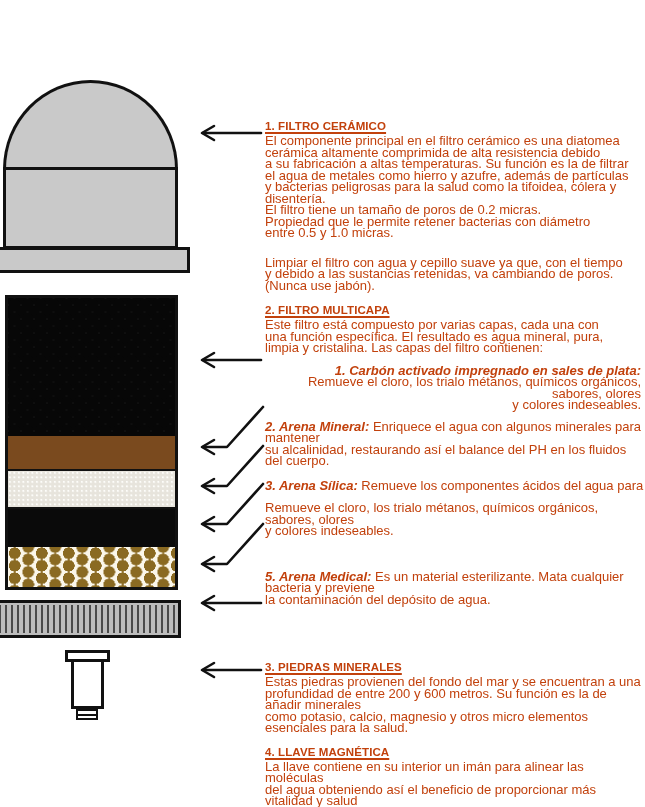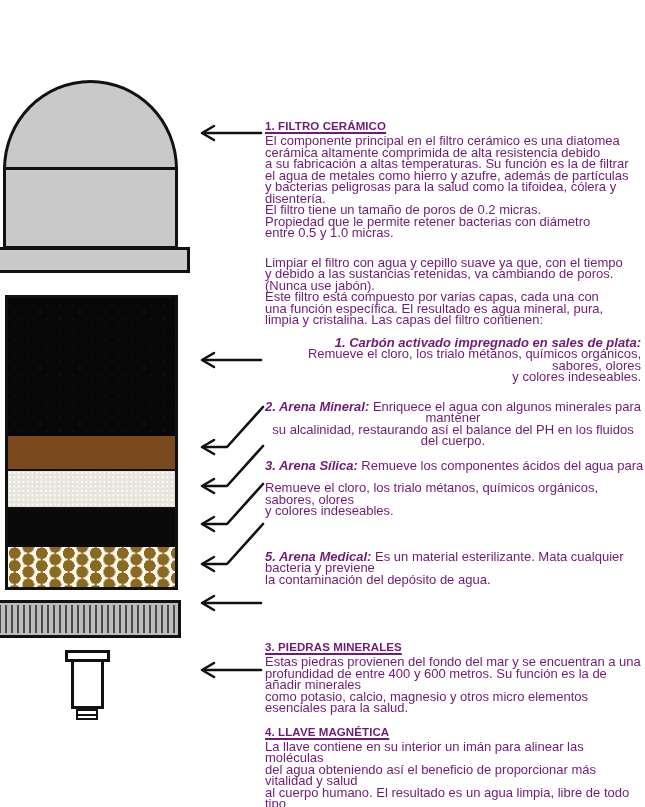--- a/index.html
+++ b/index.html
@@ -1,19 +1,19 @@
 <!DOCTYPE html>
 <html><head>
 <meta charset="utf-8">
 <style>
   * { margin:0; padding:0; box-sizing:border-box; }
   html,body { background:#fff; }
   #canvas {
     position:relative; width:645px; height:807px; background:#ffffff;
-    overflow:hidden; font-family:"Liberation Sans", sans-serif; color:#701a75;
+    overflow:hidden; font-family:"Liberation Sans", sans-serif; color:#c2410c;
   }
 
   
   .fig { position:absolute; }
   #dome {
     left:3px; top:80px; width:175px; height:89px;
     background:#c9c9c9; border:3px solid #111; border-bottom:none;
     border-radius: 50% 50% 0 0 / 100% 100% 0 0;
   }
   #dome-body {
@@ -95,21 +95,21 @@
   }
   .para { font-size:13px; line-height:11.5px; white-space:pre-line; }
   .lead { font-weight:bold; font-style:italic; }
   .lead.block { display:block; }
   .inline-body { display:inline; }
   .nowrap { white-space:pre; }
 
   .mt-p2   { margin-top:18px; }
   .mt-h2   { margin-top:13px; }
   .mt-it1  { margin-top:11px;text-align:right; }
-  .mt-it2  { margin-top:18px;text-align:center; }
+  .mt-it2  { margin-top:10px; }
   .mt-it3  { margin-top:13px; }
   .mt-it4  { margin-top:11px; }
   .mt-it5  { margin-top:34px; }
   .mt-h3   { margin-top:56px; }
   .mt-b3   { margin-top:2px; }
   .mt-h4   { margin-top:12px; }
 </style>
 </head>
 <body>
 
@@ -175,41 +175,42 @@
 a su fabricación a altas temperaturas. Su función es la de filtrar
 el agua de metales como hierro y azufre, además de partículas
 y bacterias peligrosas para la salud como la tifoidea, cólera y disentería.
 El filtro tiene un tamaño de poros de 0.2 micras.
 Propiedad que le permite retener bacterias con diámetro
 entre 0.5 y 1.0 micras.</div>
     <div class="para mt-p2">Limpiar el filtro con agua y cepillo suave ya que, con el tiempo
 y debido a las sustancias retenidas, va cambiando de poros.
 (Nunca use jabón).</div>
 
+    <div class="sec-heading mt-h2">2. FILTRO MULTICAPA</div>
     <div class="para">Este filtro está compuesto por varias capas, cada una con
 una función específica. El resultado es agua mineral, pura,
 limpia y cristalina. Las capas del filtro contienen:</div>
 
     <div class="para mt-it1"><span class="lead block">1. Carbón activado impregnado en sales de plata:</span><span class="inline-body">Remueve el cloro, los trialo métanos, químicos orgánicos, sabores, olores
 y colores indeseables.</span></div>
 
     <div class="para mt-it2"><span class="lead">2. Arena Mineral:</span><span class="inline-body"> Enriquece el agua  con algunos minerales para mantener
 su alcalinidad, restaurando así el balance del PH en los fluidos del cuerpo.</span></div>
 
     <div class="para nowrap mt-it3"><span class="lead">3. Arena Sílica:</span><span class="inline-body"> Remueve los componentes ácidos del agua para mantener su balance de PH.</span></div>
 
     <div class="para mt-it4"><span class="inline-body">Remueve el cloro, los trialo métanos, químicos orgánicos, sabores, olores
 y colores indeseables.</span></div>
 
     <div class="para mt-it5"><span class="lead">5. Arena Medical:</span><span class="inline-body"> Es un material esterilizante. Mata cualquier bacteria y previene
 la contaminación del depósito de agua.</span></div>
 
     <div class="sec-heading mt-h3">3. PIEDRAS MINERALES</div>
     <div class="para mt-b3">Estas piedras provienen del fondo del mar y se encuentran a una
-profundidad de entre 400 y 600 metros. Su función es la de añadir minerales
+profundidad de entre 200 y 600 metros. Su función es la de añadir minerales
 como potasio, calcio, magnesio y otros micro elementos esenciales para la salud.</div>
 
     <div class="sec-heading mt-h4">4. LLAVE MAGNÉTICA</div>
     <div class="para mt-b3">La llave contiene en su interior un imán para alinear las moléculas
 del agua obteniendo así el beneficio de proporcionar más vitalidad y salud
 al cuerpo humano. El resultado es un agua limpia, libre de todo tipo
 de impurezas, fresca y saludable, lista para ser ingerida.</div>
 
   </div>
 </div>

